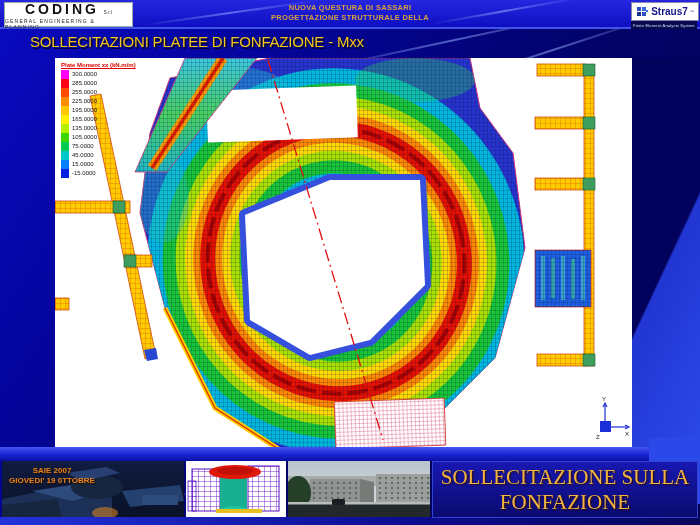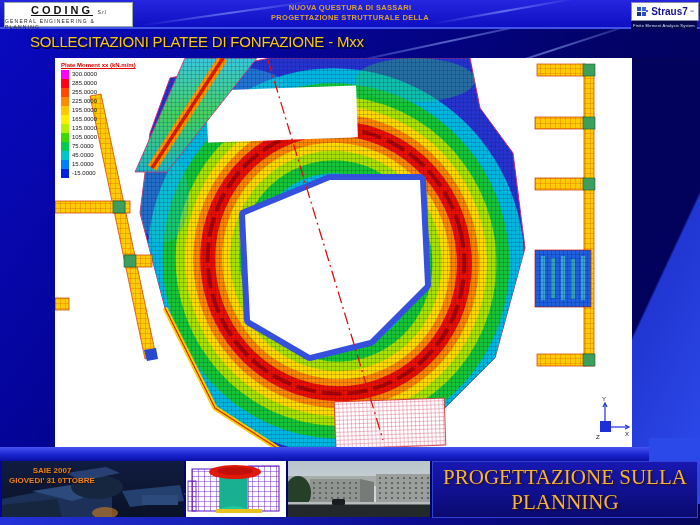--- a/index.html
+++ b/index.html
@@ -6,21 +6,21 @@
   .slide{position:relative;width:700px;height:525px;overflow:hidden;
     background:linear-gradient(125deg,#0a0ac2 0%,#0505a0 25%,#020268 60%,#01014a 100%);
     font-family:"Liberation Sans",sans-serif;}
   .streak{position:absolute;height:2px;background:linear-gradient(90deg,transparent,rgba(150,175,255,.55),transparent);pointer-events:none;}
 
   
   .top-bar{position:absolute;top:0;left:0;right:0;height:27px;
     background:linear-gradient(180deg,#2626e0,#0e0ec2);border-bottom:2px solid #4253ea;}
   .coding-box{position:absolute;left:4px;top:2px;width:127px;height:23px;background:#fff;
     border:1px solid #9aa;display:flex;flex-direction:column;align-items:center;justify-content:center;}
-  .coding-name{font-size:11px;font-weight:bold;letter-spacing:3px;color:#101010;line-height:11px;text-decoration:underline;}
+  .coding-name{font-size:14px;font-weight:bold;letter-spacing:3px;color:#101010;line-height:11px;}
   .coding-suffix{font-size:5px;letter-spacing:0;color:#333;font-weight:normal;}
   .coding-tagline{font-size:5px;letter-spacing:1.2px;color:#222;line-height:6px;}
   .project-title{position:absolute;left:180px;right:180px;top:3px;text-align:center;
     color:#d8a13e;font-size:7.5px;font-weight:bold;line-height:9.5px;letter-spacing:.3px;}
   .straus-box{position:absolute;right:3px;top:2px;width:66px;height:25px;}
   .straus-white{width:66px;height:17px;background:#fff;border:1px solid #88a;
     display:flex;align-items:center;justify-content:center;gap:2px;}
   .straus-name{font-size:10px;font-weight:bold;color:#14148c;}
   .straus-tm{font-size:4px;color:#14148c;vertical-align:top;}
   .straus-tag{width:66px;height:8px;background:#08084e;color:#cfe0ff;font-size:4px;
@@ -291,21 +291,21 @@
       <polygon points="30,30 95,20 120,26 70,40" fill="#2c4a7c"></polygon>
       <ellipse cx="95" cy="26" rx="26" ry="12" fill="#16263f"></ellipse>
       <polygon points="120,30 178,24 182,40 128,46" fill="#23406e"></polygon>
       <polygon points="0,44 55,38 60,56 0,56" fill="#16263f"></polygon>
       <polygon points="64,12 104,6 118,12 80,20" fill="#33508a" opacity="0.7"></polygon>
       <ellipse cx="103" cy="52" rx="13" ry="6" fill="#e08820" opacity="0.55"></ellipse>
       <rect x="140" y="34" width="36" height="10" fill="#2c4a7c"></rect>
     </svg>
     <div class="saie-text">
       <div>SAIE 2007</div>
-      <div>GIOVEDI' 31 0TTOBRE</div>
+      <div>GIOVEDI' 19 0TTOBRE</div>
     </div>
   </div>
 
   <div class="fem-thumb">
     <svg width="100" height="56" viewBox="0 0 100 56">
       <defs>
         <pattern id="purpleGrid" width="6" height="5" patternUnits="userSpaceOnUse">
           <path d="M6 0 H0 V5" fill="none" stroke="#6a14c8" stroke-width="0.9"></path>
         </pattern>
       </defs>
@@ -341,19 +341,19 @@
       <rect x="22" y="18" width="50" height="25" fill="url(#winDots)"></rect>
       <rect x="88" y="13" width="54" height="31" fill="url(#winDots)"></rect>
       <ellipse cx="10" cy="32" rx="13" ry="17" fill="#253f28"></ellipse>
       <rect x="0" y="43" width="142" height="13" fill="#23282b"></rect>
       <rect x="0" y="41" width="142" height="2.5" fill="#b8bcbc"></rect>
       <rect x="44" y="38" width="13" height="6" rx="1.5" fill="#1a1d20"></rect>
     </svg>
   </div>
 
   <div class="caption">
-    <div class="caption-line">PROGETTAZIONE SULLA</div>
-    <div class="caption-line">PLANNING</div>
+    <div class="caption-line">SOLLECITAZIONE SULLA</div>
+    <div class="caption-line">FONFAZIONE</div>
   </div>
 
   <div class="bottom-strip"></div>
 
 </div>
 
 </body></html>

